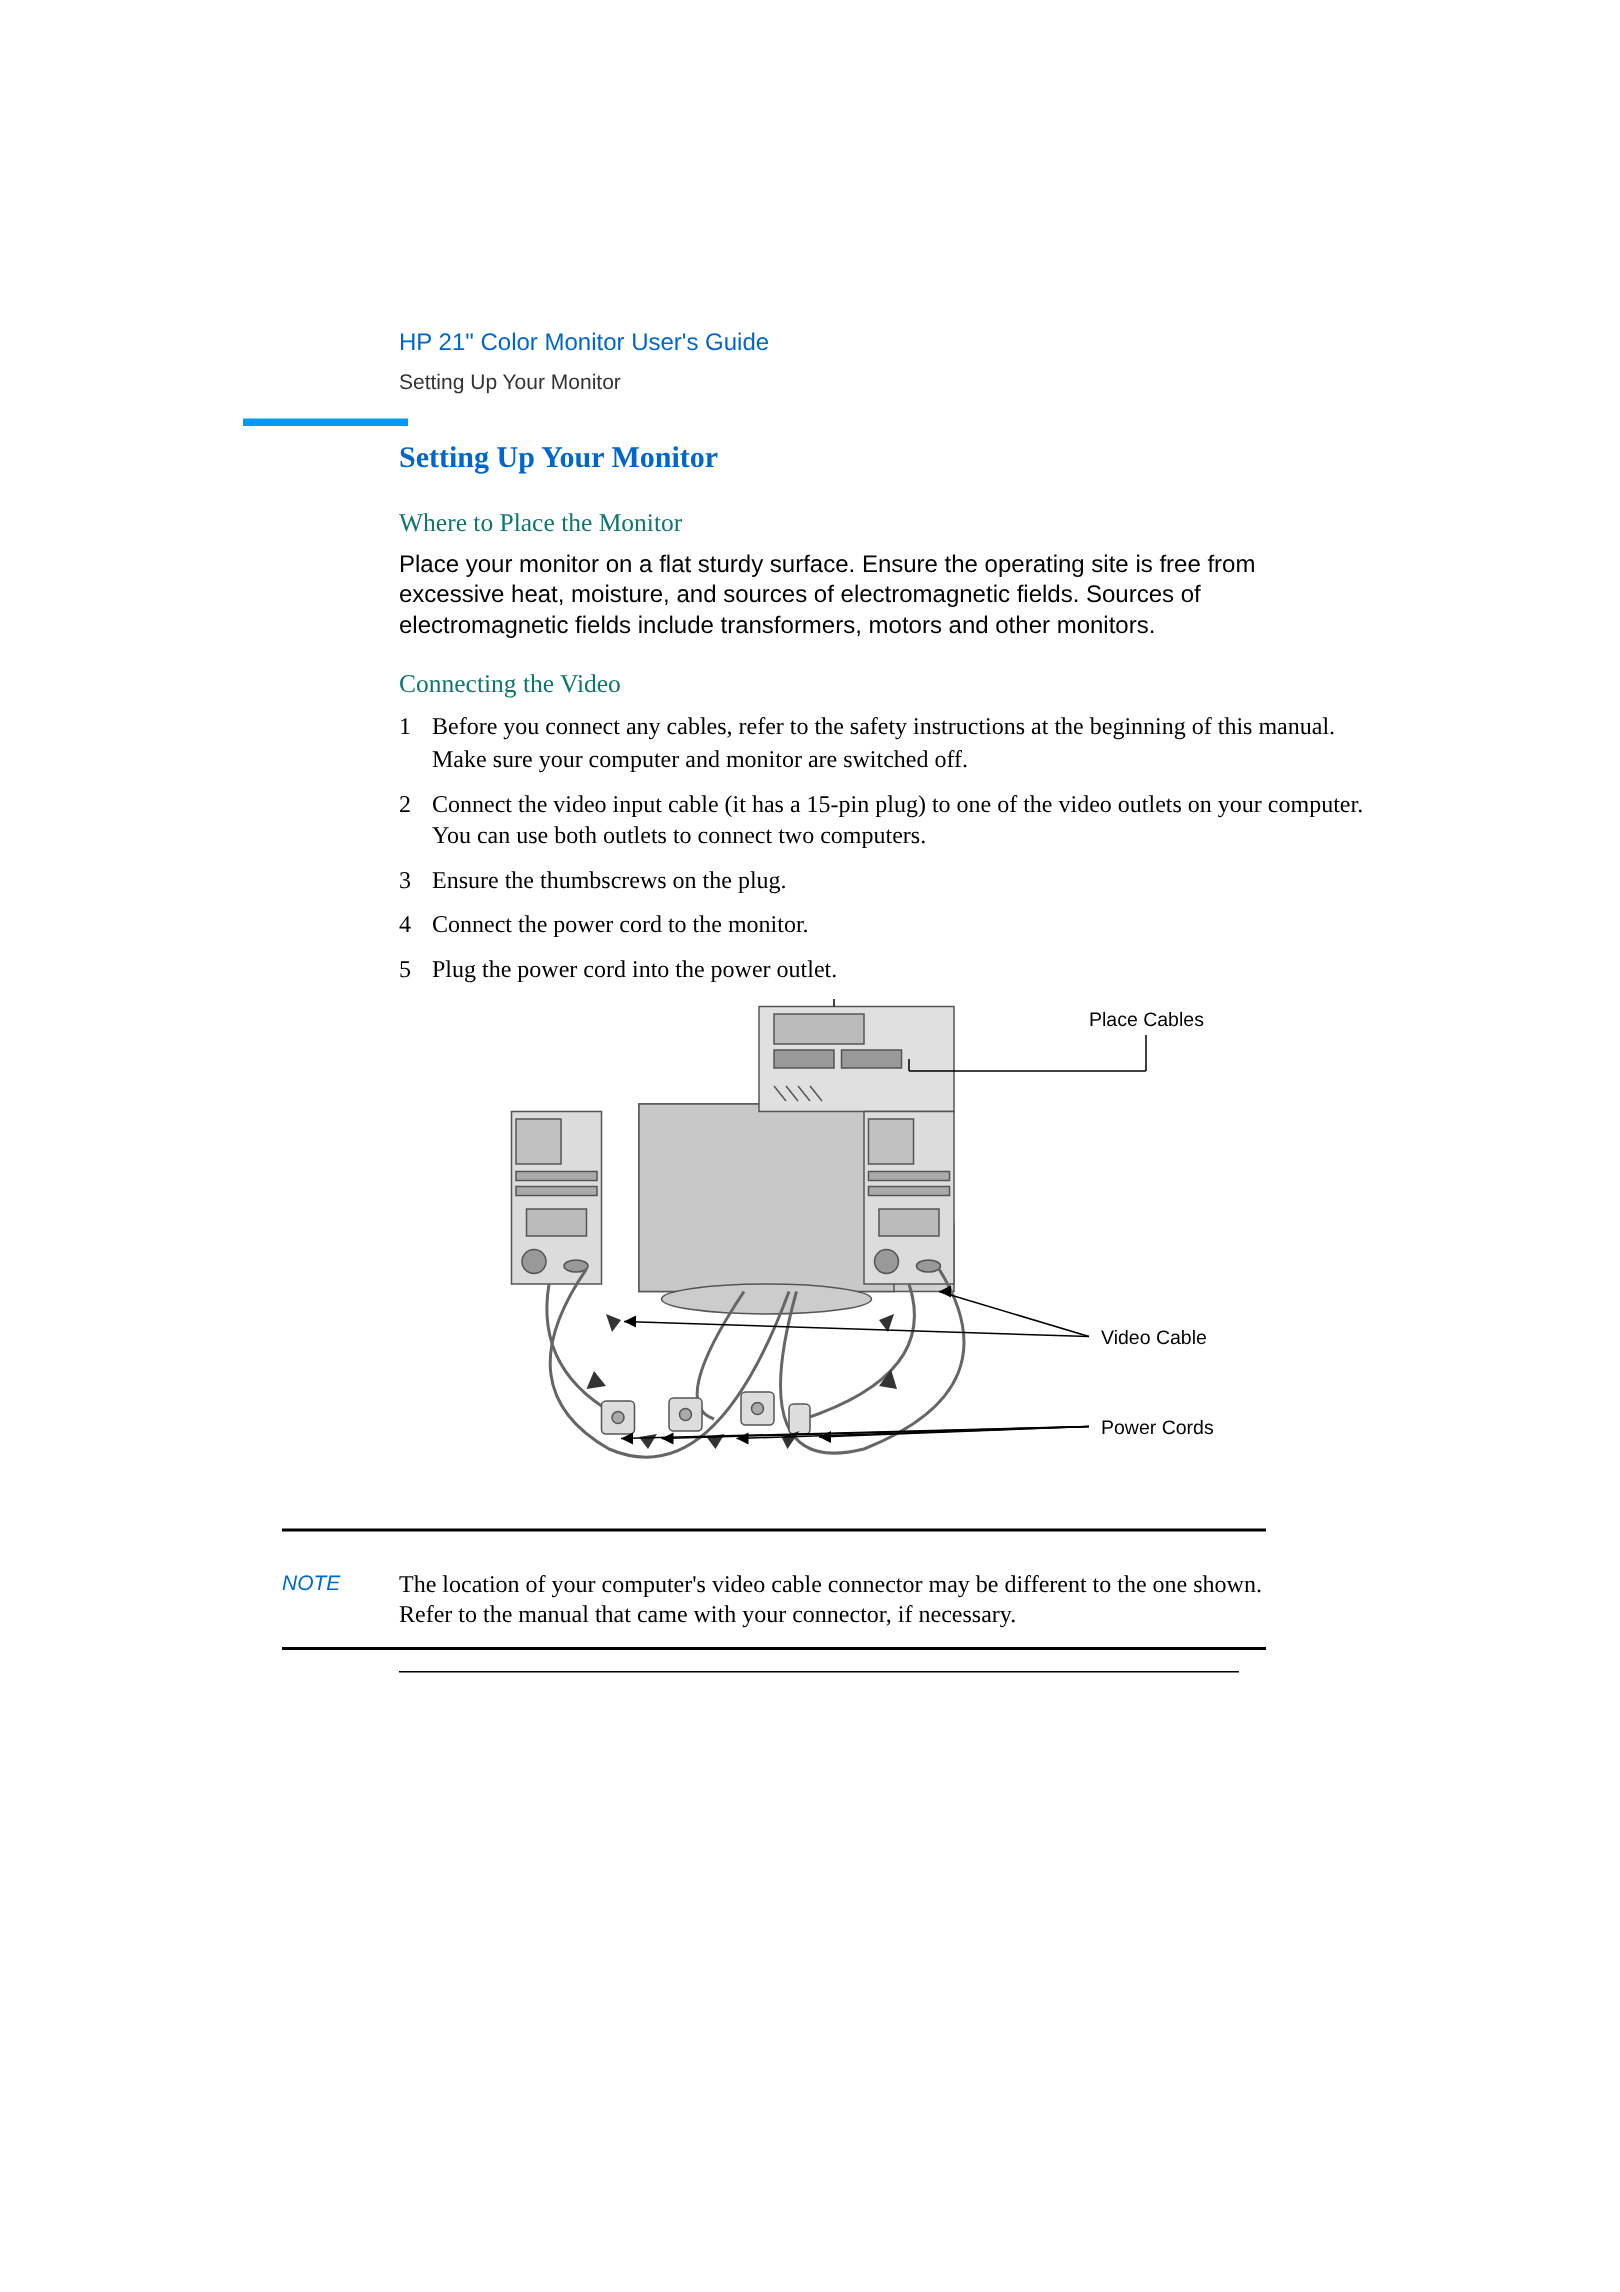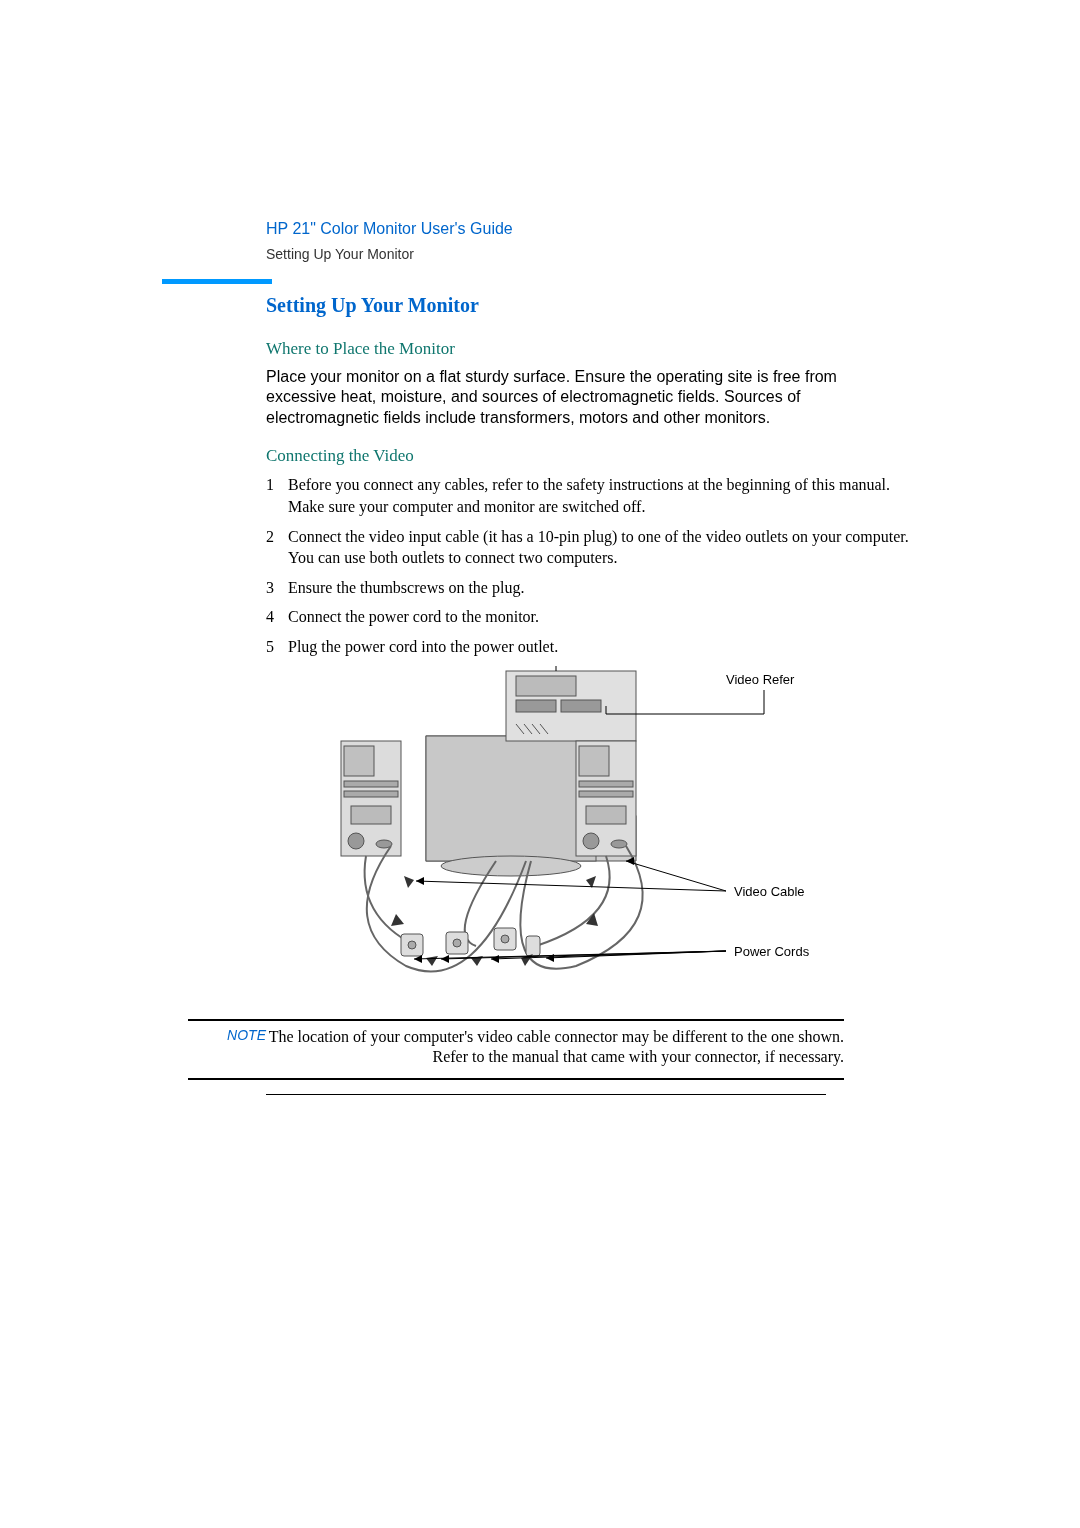--- a/index.html
+++ b/index.html
@@ -108,25 +108,24 @@
       color: #000;
     }
     .lbl-video-cables { top: 6px; left: 430px; }
     .lbl-video-cable { top: 218px; left: 438px; }
     .lbl-power-cords { top: 278px; left: 438px; }
     .note-row {
       display: flex;
       margin-top: 18px;
       border-top: 2px solid #000;
       border-bottom: 2px solid #000;
-      padding-top: 6px;
+      padding-top: 26px;
       padding-bottom: 10px;
       width: 656px;
       margin-left: -78px;
-      text-align: right;
     }
     .note-label {
       color: #0066cc;
       font-family: Arial, Helvetica, sans-serif;
       font-style: italic;
       font-size: 14px;
       width: 78px;
       flex-shrink: 0;
     }
     .note-text {
@@ -171,21 +170,21 @@
 
     <div class="subsection-title">Connecting the Video</div>
 
     <div class="list">
       <div class="list-item">
         <div class="list-num">1</div>
         <div class="list-text">Before you connect any cables, refer to the safety instructions at the beginning of this manual. Make sure your computer and monitor are switched off.</div>
       </div>
       <div class="list-item">
         <div class="list-num">2</div>
-        <div class="list-text">Connect the video input cable (it has a 10-pin plug) to one of the video outlets on your computer. You can use both outlets to connect two computers.</div>
+        <div class="list-text">Connect the video input cable (it has a 15-pin plug) to one of the video outlets on your computer. You can use both outlets to connect two computers.</div>
       </div>
       <div class="list-item">
         <div class="list-num">3</div>
         <div class="list-text">Ensure the thumbscrews on the plug.</div>
       </div>
       <div class="list-item">
         <div class="list-num">4</div>
         <div class="list-text">Connect the power cord to the monitor.</div>
       </div>
       <div class="list-item">
@@ -285,21 +284,21 @@
         </g>
         <g fill="#000">
           <polygon points="250,292 258,288 258,296"></polygon>
           <polygon points="195,293 203,289 203,297"></polygon>
           <polygon points="145,293 153,289 153,297"></polygon>
           <polygon points="118,293 126,289 126,297"></polygon>
           <polygon points="330,195 338,191 338,199"></polygon>
           <polygon points="120,215 128,211 128,219"></polygon>
         </g>
       </svg>
-      <div class="fig-label lbl-video-cables">Video Refer</div>
+      <div class="fig-label lbl-video-cables">Place Cables</div>
       <div class="fig-label lbl-video-cable">Video Cable</div>
       <div class="fig-label lbl-power-cords">Power Cords</div>
     </div>
 
     <div class="note-row">
       <div class="note-label">NOTE</div>
       <div class="note-text">The location of your computer's video cable connector may be different to the one shown. Refer to the manual that came with your connector, if necessary.</div>
     </div>
 
     <div class="footer-rule"></div>

